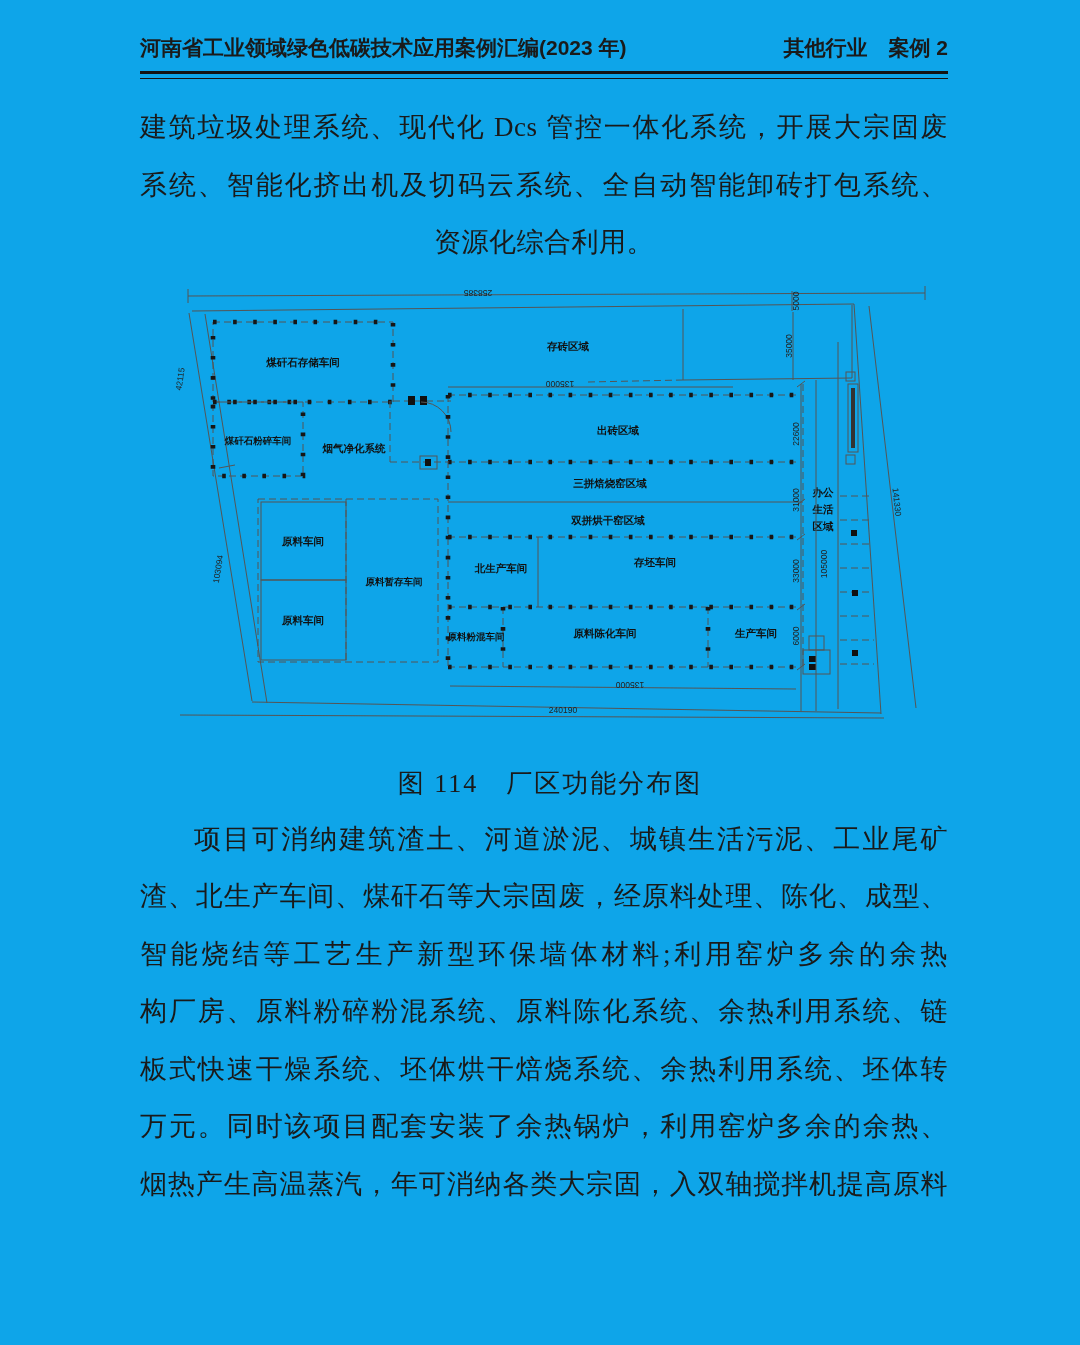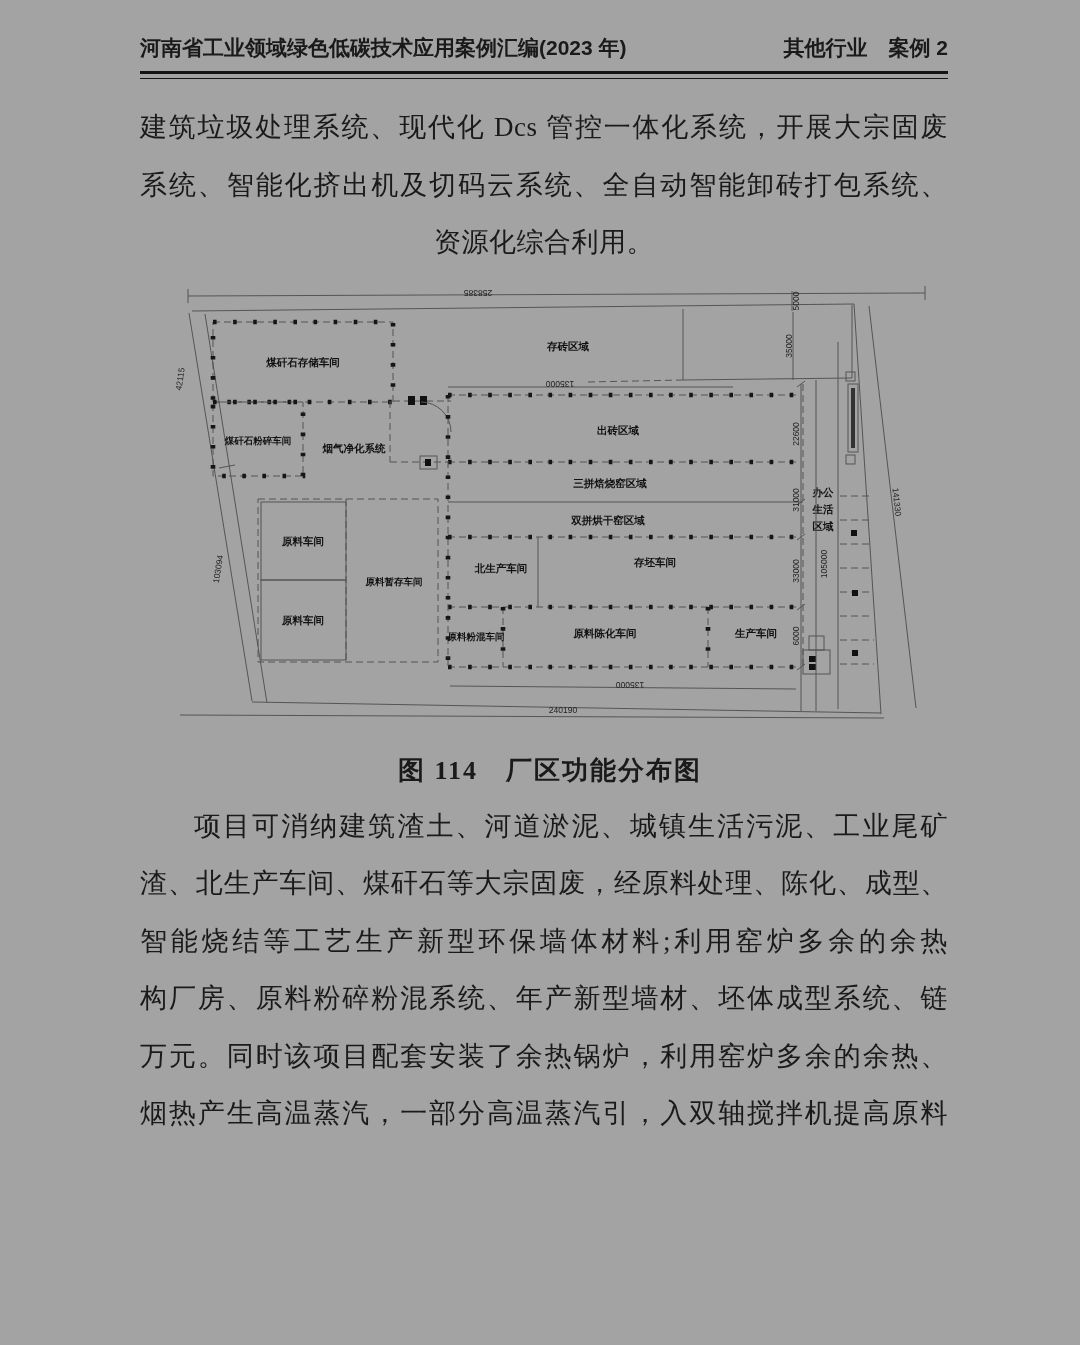--- a/index.html
+++ b/index.html
@@ -1,28 +1,28 @@
 <!DOCTYPE html>
 <html><head>
 <meta charset="utf-8">
 <style>
   html,body{margin:0;padding:0;background:#e8e8e8}
-  .page{position:relative;width:1080px;height:1345px;margin:0 auto;background:#a3a3a3;
+  .page{position:relative;width:1080px;height:1345px;margin:0 auto;background:#0ea5e9;
         color:#1a1a1a;font-family:"Liberation Serif",serif;overflow:hidden}
   .content{padding:34px 132px 0 140px}
   .hdr{display:flex;justify-content:space-between;align-items:baseline;
        font-family:"Liberation Sans",sans-serif;font-weight:bold;font-size:21px;white-space:nowrap}
   .rule{margin-top:9px;height:4px;border-top:3px solid #141414;border-bottom:1.5px solid #141414}
   .body-text{margin-top:20px;font-size:27px;line-height:57.5px;letter-spacing:.5px}
   .line{white-space:normal}
   .jl{text-align:justify;text-align-last:justify}
   .ll{text-align:center}
   .indent{text-indent:54px}
   .fig{margin:12px 0 0 28px;width:764px}
-  .caption{text-align:center;font-size:26px;font-weight:bold;margin-top:18px;letter-spacing:2px}
+  .caption{text-align:center;font-size:26px;font-weight:normal;margin-top:31px;letter-spacing:2px}
   .p2{margin-top:10px}
   
   .t{stroke:#555;stroke-width:1;fill:none}
   .td{stroke-dasharray:7 4}
   .dt{stroke:#161616;stroke-width:4.6;stroke-dasharray:3.6 16.5;fill:none}
   .lbl{font:bold 10.5px "Liberation Sans",sans-serif;fill:#111;text-anchor:middle}
   .lbs{font:bold 9.5px "Liberation Sans",sans-serif;fill:#111;text-anchor:middle}
   .dim{font:8.5px "Liberation Sans",sans-serif;fill:#222;text-anchor:middle}
 </style>
 </head>
@@ -188,19 +188,20 @@
         </g>
       </svg>
 
       <div class="caption">图 114　厂区功能分布图</div>
     </div>
 
     <div class="body-text p2">
       <div class="line jl indent">项目可消纳建筑渣土、河道淤泥、城镇生活污泥、工业尾矿</div>
       <div class="line jl">渣、北生产车间、煤矸石等大宗固废，经原料处理、陈化、成型、</div>
       <div class="line jl">智能烧结等工艺生产新型环保墙体材料;利用窑炉多余的余热</div>
-      <div class="line jl">构厂房、原料粉碎粉混系统、年产新型墙材、坯体成型系统、链</div>
+      <div class="line jl">构厂房、原料粉碎粉混系统、原料陈化系统、余热利用系统、链</div>
+      <div class="line jl">板式快速干燥系统、坯体烘干焙烧系统、余热利用系统、坯体转</div>
       <div class="line jl">万元。同时该项目配套安装了余热锅炉，利用窑炉多余的余热、</div>
-      <div class="line jl">烟热产生高温蒸汽，一部分高温蒸汽引，入双轴搅拌机提高原料</div>
+      <div class="line jl">烟热产生高温蒸汽，年可消纳各类大宗固，入双轴搅拌机提高原料</div>
     </div>
 
   </div>
 </div>
 
 </body></html>

